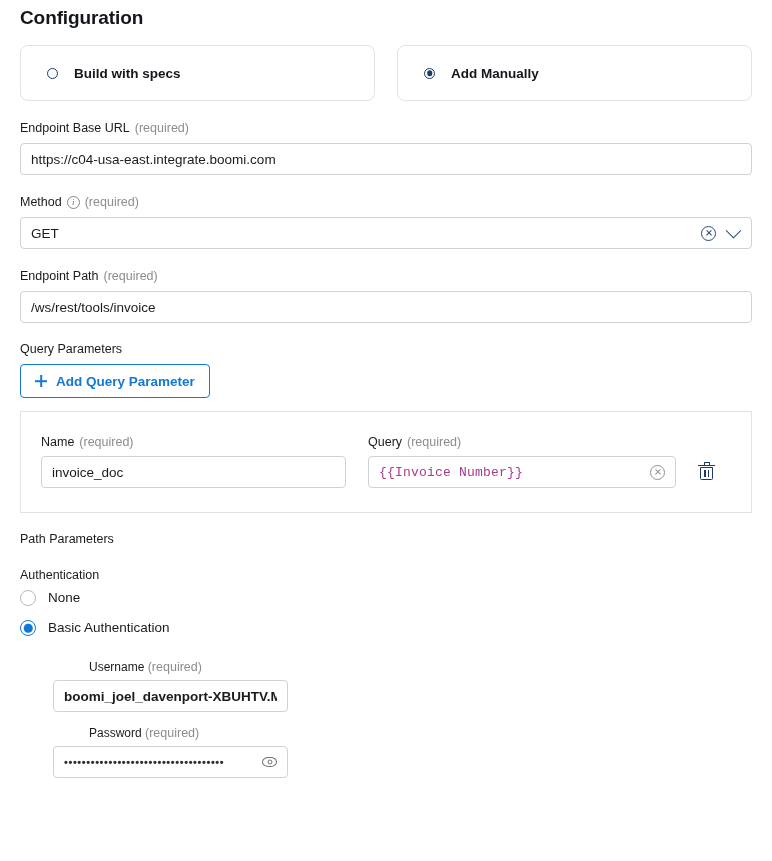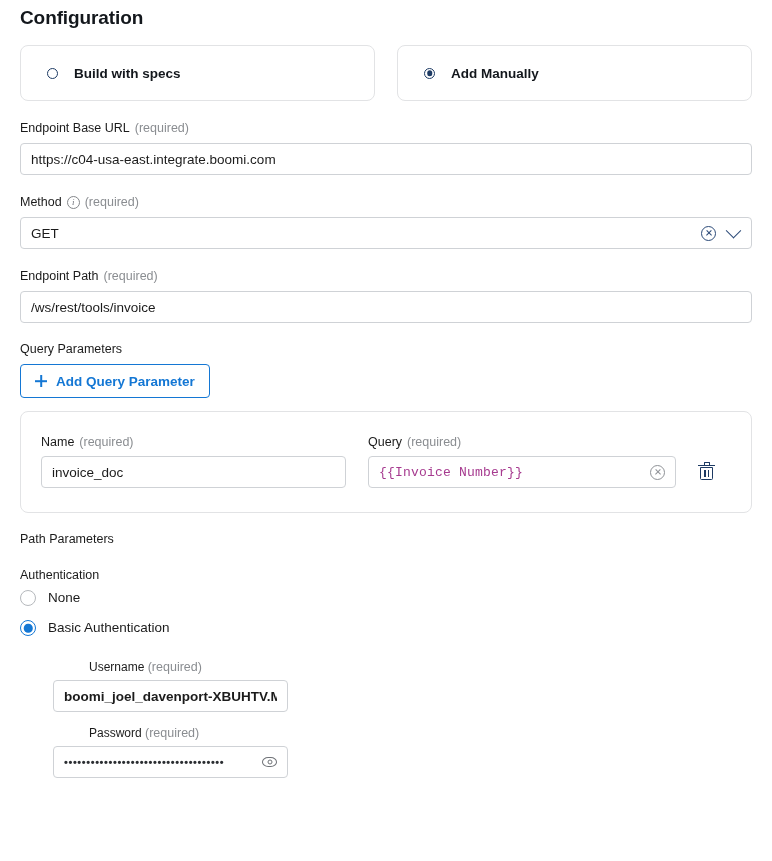--- a/index.html
+++ b/index.html
@@ -202,21 +202,21 @@
     background: #1477d4;
     left: 50%; top: 50%;
   }
   .plus::before { width: 12px; height: 1.6px; transform: translate(-50%,-50%); }
   .plus::after  { width: 1.6px; height: 12px; transform: translate(-50%,-50%); }
 
   
   .param-card {
     margin-top: 13px;
     border: 1px solid #e2e3e5;
-    border-radius: 8px;
+    border-radius: 0;
     padding: 22px 20px 24px 20px;
     display: flex;
     align-items: flex-end;
     gap: 22px;
   }
   .param-col { display: flex; flex-direction: column; }
   .param-col.name  { width: 305px; }
   .param-col.value { width: 308px; }
   .param-col .field-label { margin-bottom: 6px; }
 

